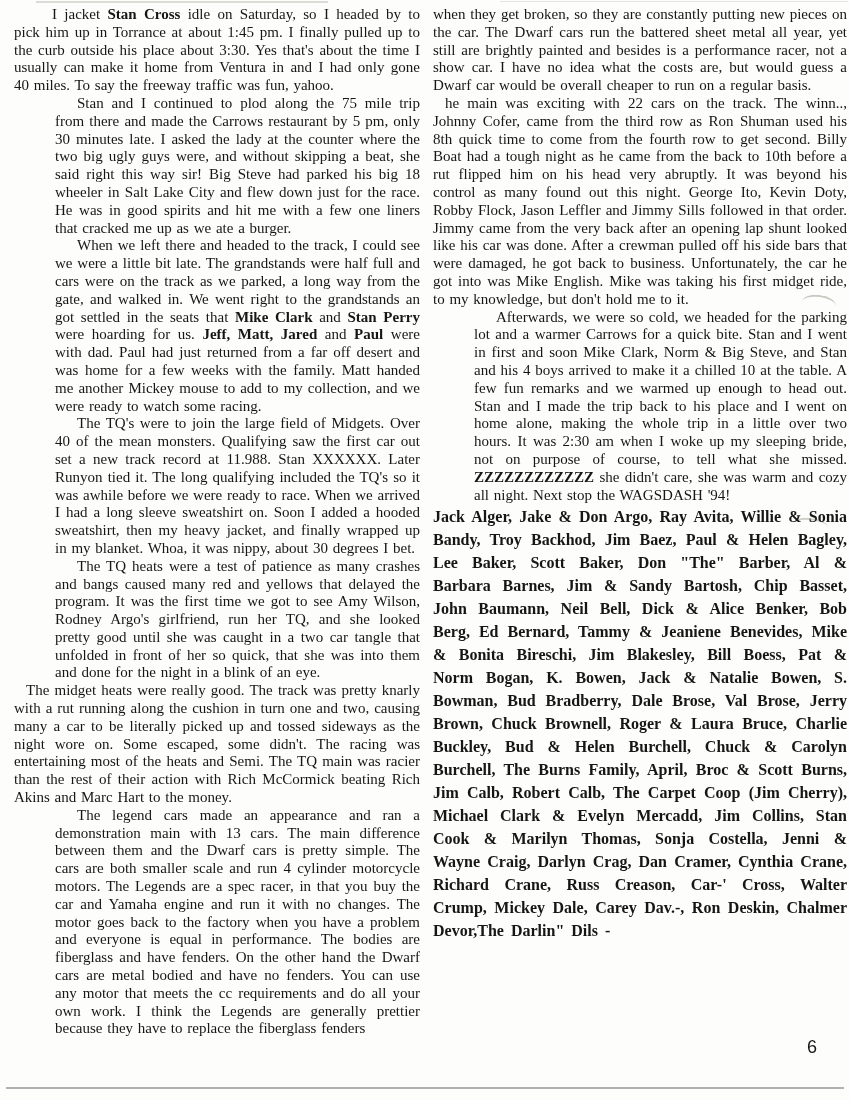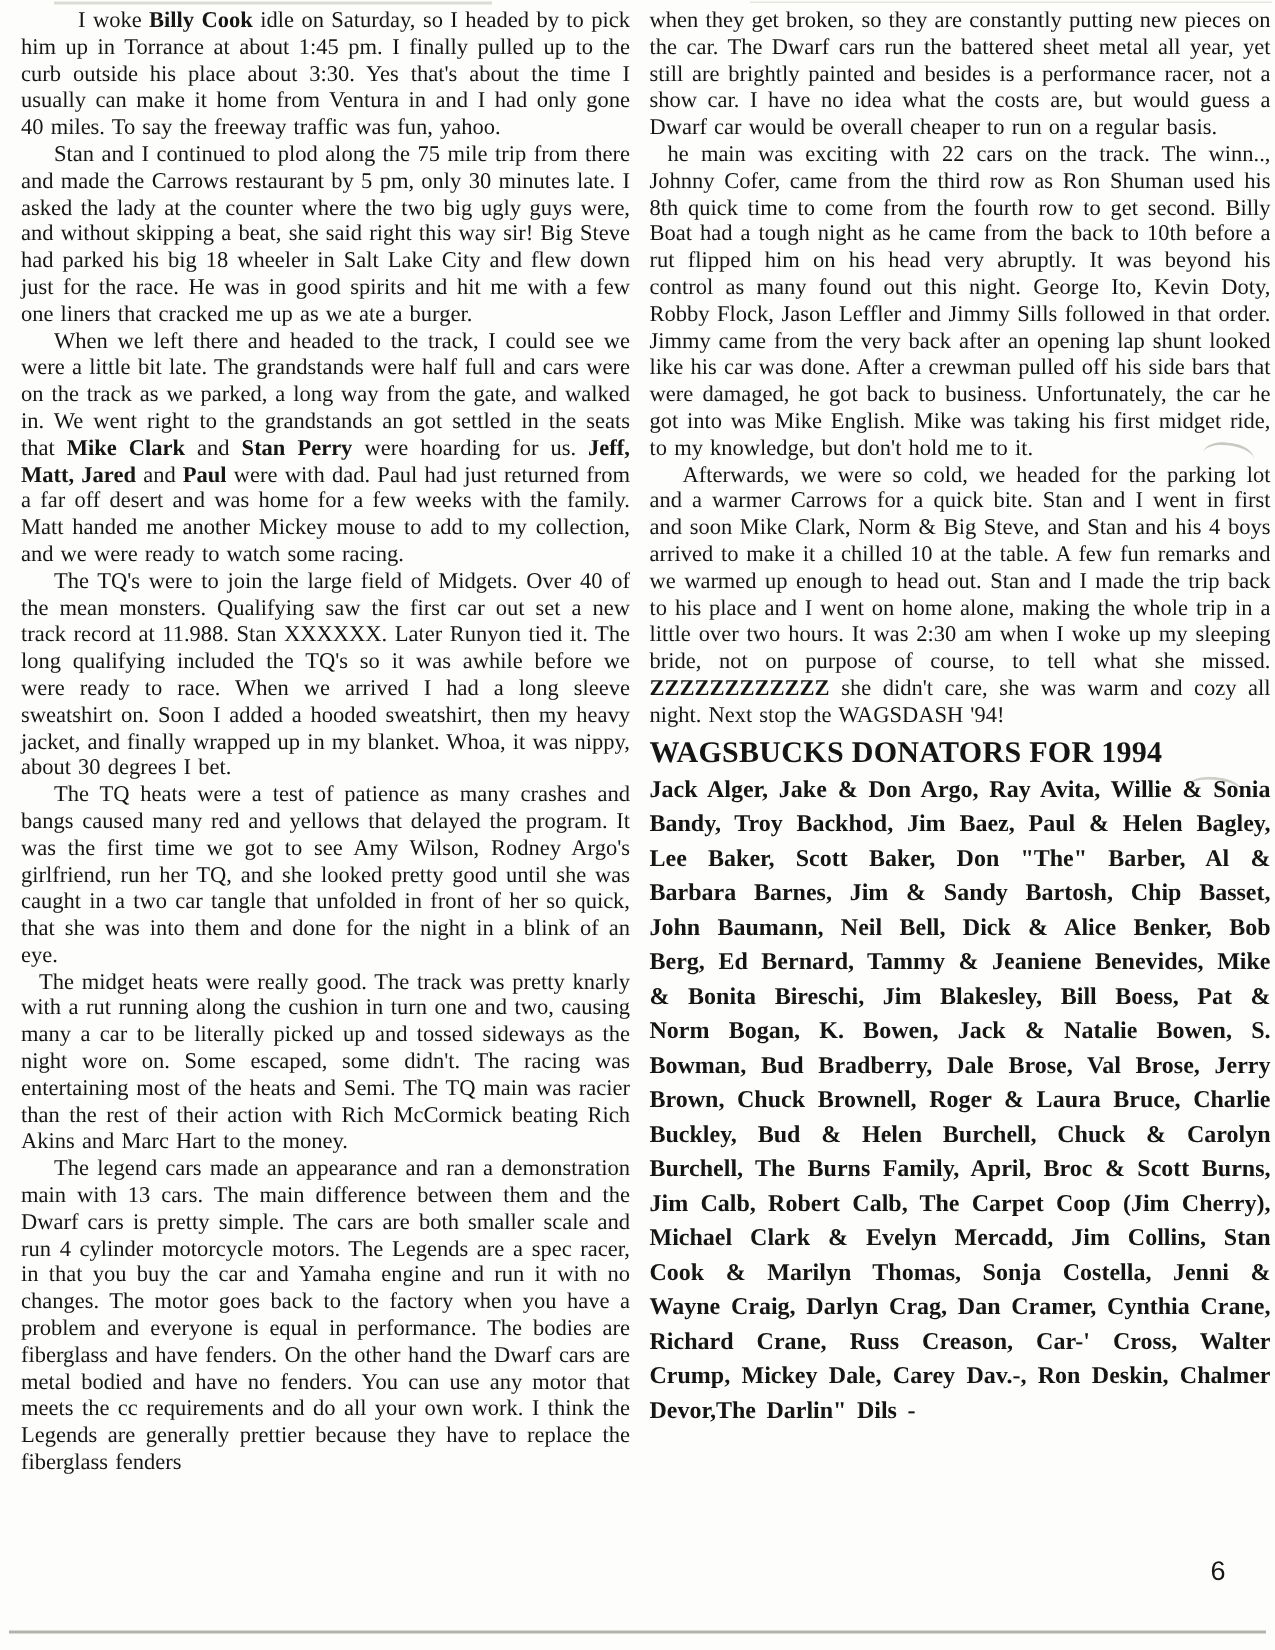--- a/index.html
+++ b/index.html
@@ -14,21 +14,21 @@
     display:flex; gap:13px;
   }
   .col { width:406px; }
   .col.right { width:414px; }
   p.para {
     margin:0; text-align:justify;
     font-size:15px; line-height:17.8px;
     word-spacing:1px;
   }
   p.para.indent-lg { text-indent:38px; }
-  p.para.indent-md { text-indent:22px; }
+  p.para.indent-md { text-indent:22px;margin-left:41px; }
   p.para.indent-sm { text-indent:12px; }
   .donor-heading {
     margin:3px 0 0 0;
     font-size:20px; font-weight:bold; line-height:24px;
     letter-spacing:0.2px; white-space:nowrap;
   }
   .donor-list {
     margin:1px 0 0 0;
     font-size:16px; font-weight:bold; line-height:23px;
     text-align:justify; word-spacing:3px;
@@ -55,35 +55,34 @@
 
 <div class="page">
 
   <div class="scan-top-left"></div>
   <div class="scan-top-right"></div>
   <div class="scan-smudge-1"></div>
   <div class="scan-smudge-2"></div>
 
   <div class="columns">
     <div class="col" id="left-col">
-        <p class="para indent-lg"><span>I woke </span><b>Billy Cook</b><span> idle on Saturday, so I headed by to pick him up in Torrance at about 1:45 pm. I finally pulled up to the curb outside his place about 3:30. Yes that's about the time I usually can make it home from Ventura in and I had only gone 40 miles. To say the freeway traffic was fun, yahoo.</span></p>
+        <p class="para indent-lg"><span>I jacket </span><b>Stan Cross</b><span> idle on Saturday, so I headed by to pick him up in Torrance at about 1:45 pm. I finally pulled up to the curb outside his place about 3:30. Yes that's about the time I usually can make it home from Ventura in and I had only gone 40 miles. To say the freeway traffic was fun, yahoo.</span></p>
         <p class="para indent-md"><span>Stan and I continued to plod along the 75 mile trip from there and made the Carrows restaurant by 5 pm, only 30 minutes late. I asked the lady at the counter where the two big ugly guys were, and without skipping a beat, she said right this way sir! Big Steve had parked his big 18 wheeler in Salt Lake City and flew down just for the race. He was in good spirits and hit me with a few one liners that cracked me up as we ate a burger.</span></p>
         <p class="para indent-md"><span>When we left there and headed to the track, I could see we were a little bit late. The grandstands were half full and cars were on the track as we parked, a long way from the gate, and walked in. We went right to the grandstands an got settled in the seats that </span><b>Mike Clark</b><span> and </span><b>Stan Perry</b><span> were hoarding for us. </span><b>Jeff, Matt, Jared</b><span> and </span><b>Paul</b><span> were with dad. Paul had just returned from a far off desert and was home for a few weeks with the family. Matt handed me another Mickey mouse to add to my collection, and we were ready to watch some racing.</span></p>
         <p class="para indent-md"><span>The TQ's were to join the large field of Midgets. Over 40 of the mean monsters. Qualifying saw the first car out set a new track record at 11.988. Stan XXXXXX. Later Runyon tied it. The long qualifying included the TQ's so it was awhile before we were ready to race. When we arrived I had a long sleeve sweatshirt on. Soon I added a hooded sweatshirt, then my heavy jacket, and finally wrapped up in my blanket. Whoa, it was nippy, about 30 degrees I bet.</span></p>
         <p class="para indent-md"><span>The TQ heats were a test of patience as many crashes and bangs caused many red and yellows that delayed the program. It was the first time we got to see Amy Wilson, Rodney Argo's girlfriend, run her TQ, and she looked pretty good until she was caught in a two car tangle that unfolded in front of her so quick, that she was into them and done for the night in a blink of an eye.</span></p>
         <p class="para indent-sm"><span>The midget heats were really good. The track was pretty knarly with a rut running along the cushion in turn one and two, causing many a car to be literally picked up and tossed sideways as the night wore on. Some escaped, some didn't. The racing was entertaining most of the heats and Semi. The TQ main was racier than the rest of their action with Rich McCormick beating Rich Akins and Marc Hart to the money.</span></p>
         <p class="para indent-md"><span>The legend cars made an appearance and ran a demonstration main with 13 cars. The main difference between them and the Dwarf cars is pretty simple. The cars are both smaller scale and run 4 cylinder motorcycle motors. The Legends are a spec racer, in that you buy the car and Yamaha engine and run it with no changes. The motor goes back to the factory when you have a problem and everyone is equal in performance. The bodies are fiberglass and have fenders. On the other hand the Dwarf cars are metal bodied and have no fenders. You can use any motor that meets the cc requirements and do all your own work. I think the Legends are generally prettier because they have to replace the fiberglass fenders</span></p>
       </div>
     <div class="col right">
       <div id="right-col-paras">
           <p class="para"><span>when they get broken, so they are constantly putting new pieces on the car. The Dwarf cars run the battered sheet metal all year, yet still are brightly painted and besides is a performance racer, not a show car. I have no idea what the costs are, but would guess a Dwarf car would be overall cheaper to run on a regular basis.</span></p>
           <p class="para indent-sm"><span>he main was exciting with 22 cars on the track. The winn.., Johnny Cofer, came from the third row as Ron Shuman used his 8th quick time to come from the fourth row to get second. Billy Boat had a tough night as he came from the back to 10th before a rut flipped him on his head very abruptly. It was beyond his control as many found out this night. George Ito, Kevin Doty, Robby Flock, Jason Leffler and Jimmy Sills followed in that order. Jimmy came from the very back after an opening lap shunt looked like his car was done. After a crewman pulled off his side bars that were damaged, he got back to business. Unfortunately, the car he got into was Mike English. Mike was taking his first midget ride, to my knowledge, but don't hold me to it.</span></p>
           <p class="para indent-md"><span>Afterwards, we were so cold, we headed for the parking lot and a warmer Carrows for a quick bite. Stan and I went in first and soon Mike Clark, Norm &amp; Big Steve, and Stan and his 4 boys arrived to make it a chilled 10 at the table. A few fun remarks and we warmed up enough to head out. Stan and I made the trip back to his place and I went on home alone, making the whole trip in a little over two hours. It was 2:30 am when I woke up my sleeping bride, not on purpose of course, to tell what she missed. </span><b>ZZZZZZZZZZZZ</b><span> she didn't care, she was warm and cozy all night. Next stop the WAGSDASH '94!</span></p>
         </div>
-      <p class="donor-heading">WAGSBUCKS DONATORS FOR 1994</p>
       <p class="donor-list">Jack Alger, Jake &amp; Don Argo, Ray Avita, Willie &amp; Sonia Bandy, Troy Backhod, Jim Baez, Paul &amp; Helen Bagley, Lee Baker, Scott Baker, Don "The" Barber, Al &amp; Barbara Barnes, Jim &amp; Sandy Bartosh, Chip Basset, John Baumann, Neil Bell, Dick &amp; Alice Benker, Bob Berg, Ed Bernard, Tammy &amp; Jeaniene Benevides, Mike &amp; Bonita Bireschi, Jim Blakesley, Bill Boess, Pat &amp; Norm Bogan, K. Bowen, Jack &amp; Natalie Bowen, S. Bowman, Bud Bradberry, Dale Brose, Val Brose, Jerry Brown, Chuck Brownell, Roger &amp; Laura Bruce, Charlie Buckley, Bud &amp; Helen Burchell, Chuck &amp; Carolyn Burchell, The Burns Family, April, Broc &amp; Scott Burns, Jim Calb, Robert Calb, The Carpet Coop (Jim Cherry), Michael Clark &amp; Evelyn Mercadd, Jim Collins, Stan Cook &amp; Marilyn Thomas, Sonja Costella, Jenni &amp; Wayne Craig, Darlyn Crag, Dan Cramer, Cynthia Crane, Richard Crane, Russ Creason, Car-' Cross, Walter Crump, Mickey Dale, Carey Dav.-, Ron Deskin, Chalmer Devor,The Darlin" Dils -</p>
     </div>
   </div>
 
   <div class="page-number">6</div>
 
   <div class="scan-bottom"></div>
 </div>
 
 </body></html>

